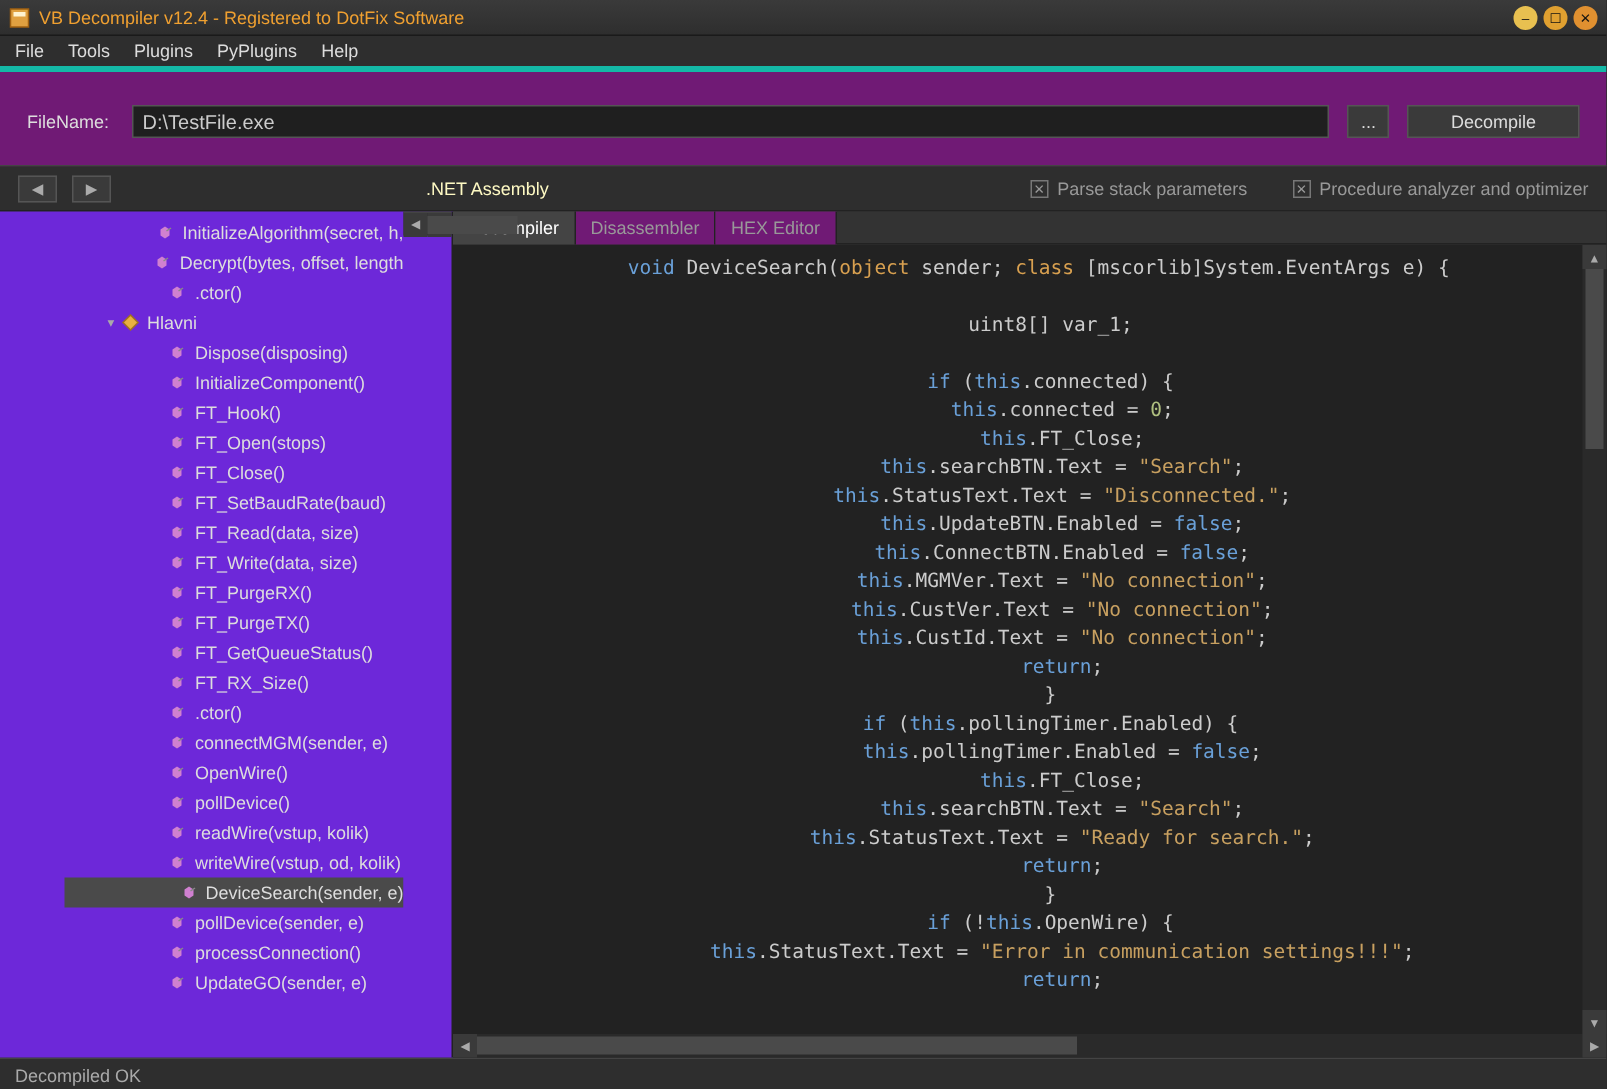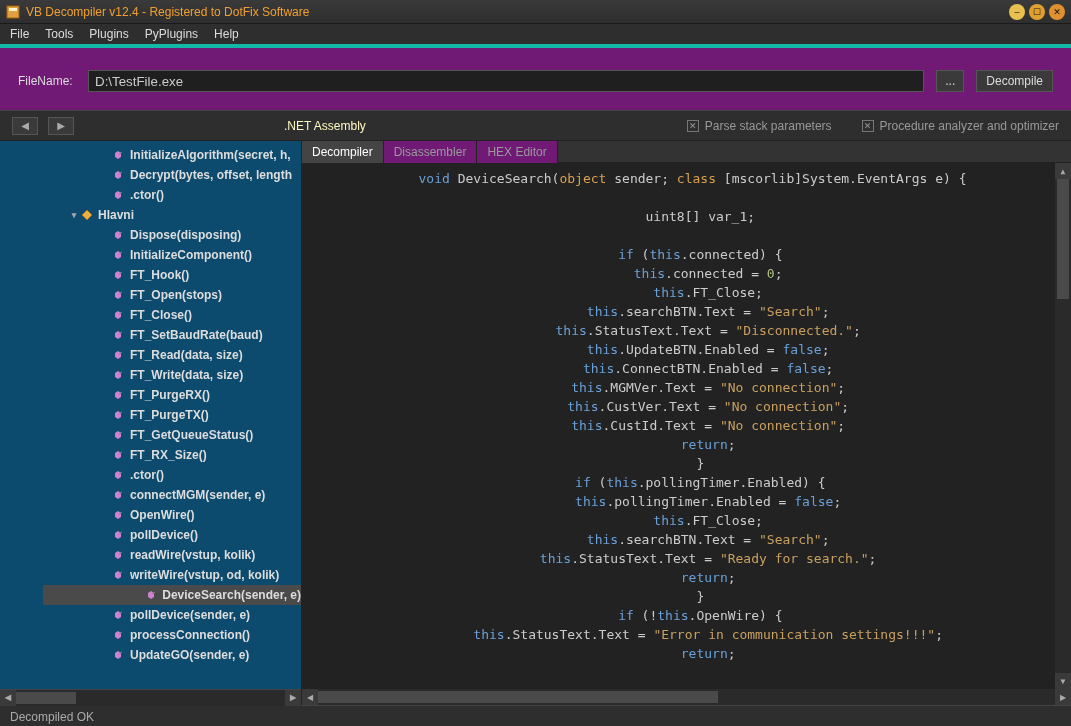--- a/index.html
+++ b/index.html
@@ -10,30 +10,30 @@
 .titlebar .spacer { flex:1; }
 .titlebar .winbtn { width:16px; height:16px; margin-left:4px; border-radius:8px; cursor:pointer; display:flex; align-items:center; justify-content:center; font-size:9px; color:#111; }
 .winbtn.min { background:#e8c050; }
 .winbtn.max { background:#e0a030; }
 .winbtn.close { background:#e09030; }
 .menubar { height:24px; background:#2e2e2e; border-bottom:4px solid #14b8a6; display:flex; align-items:center; padding:0 10px; gap:16px; color:#ddd; }
 .menubar .menuitem { cursor:pointer; }
 .filerow { padding:22px 18px 18px 18px; background:#701a75; display:flex; align-items:center; gap:12px; border-bottom:1px solid #444; }
 .filerow .lbl { color:#ddd; min-width:58px; }
 .filerow input { flex:1; background:#1f1f1f; border:1px solid #555; color:#ccc; height:22px; padding:0 6px; }
-.btn { background:#3a3a3a; border:1px solid #555; color:#ddd; height:22px; padding:0 9px; cursor:pointer; font-size:12px; }
+.btn { background:#3a3a3a; border:1px solid #555; color:#ddd; height:22px; padding:0 28px; cursor:pointer; font-size:12px; }
 .btn.ellipsis { padding:0 8px; }
 .infobar { height:30px; background:#2e2e2e; border-bottom:1px solid #222; display:flex; align-items:center; padding:0 12px; gap:10px; color:#aaa; }
 .navbtn { width:26px; height:18px; background:#3a3a3a; border:1px solid #555; display:flex; align-items:center; justify-content:center; cursor:pointer; font-size:10px; }
 .infobar .title { flex:0 0 auto; color:#fef9c3; font-weight:400; margin-left:200px; }
 .infobar .spacer { flex:1; }
 .chk { display:flex; align-items:center; gap:6px; color:#999; margin-left:20px; }
 .chk .box { width:12px; height:12px; border:1px solid #777; display:flex; align-items:center; justify-content:center; font-size:9px; color:#999; }
 .mainrow { display:flex; height:calc(726px - 24px - 24px - 62px - 30px - 22px); }
-.tree-wrap { width:302px; border-right:1px solid #222; display:flex; flex-direction:column; background:#0c4a6e;font-weight:bold; }
+.tree-wrap { width:302px; border-right:1px solid #222; display:flex; flex-direction:row; background:#6d28d9; }
 .tree { flex:1; overflow:hidden; padding:4px 0; }
 .tree-item { display:flex; align-items:center; height:20px; padding-left:4px; cursor:pointer; white-space:nowrap; overflow:hidden; }
 .tree-item.selected { background:#4a4a4a;margin-left:43px; }
 .tree-item .indent { display:inline-block; }
 .tree-item .toggle { width:12px; display:inline-block; color:#aaa; font-size:9px; text-align:center; }
 .tree-item .ticon { width:14px; height:14px; margin-right:4px; display:inline-flex; align-items:center; justify-content:center; font-size:10px; }
 .ticon.method { color:#d080d0; }
 .ticon.class { color:#e8b040; }
 .tree-item .label { color:#ddd; }
 .hscroll { height:16px; background:#2a2a2a; border-top:1px solid #444; position:relative; display:flex; align-items:center; }

